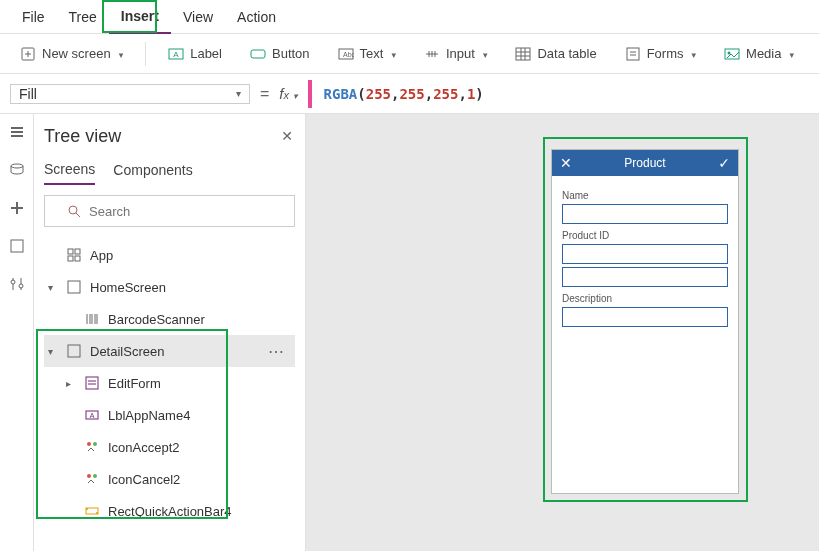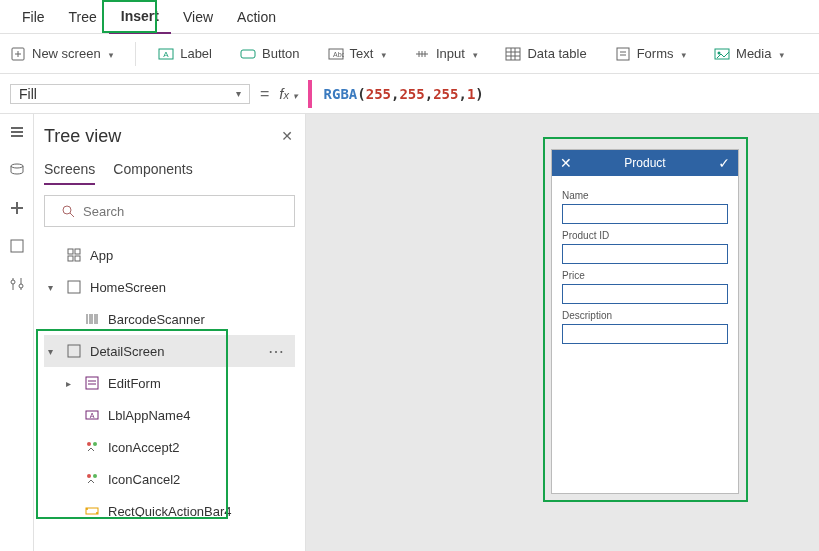--- a/index.html
+++ b/index.html
@@ -5,21 +5,21 @@
 * { box-sizing: border-box; margin: 0; padding: 0; }
 body { font-family: "Segoe UI", Arial, sans-serif; font-size: 13px; color: #333; background: #fff; width: 819px; height: 551px; overflow: hidden; position: relative; }
 
 
 .menubar { display: flex; height: 34px; border-bottom: 1px solid #e1e1e1; align-items: center; padding-left: 10px; gap: 0; }
 .menubar-item { padding: 8px 12px; cursor: pointer; font-size: 14px; color: #333; }
 .menubar-item.active { font-weight: 600; border-bottom: 2px solid #742774; }
 .hl-insert { border: 2px solid #16a34a; position: absolute; left: 102px; top: 0; width: 55px; height: 33px; pointer-events: none; }
 
 
-.ribbon { display: flex; height: 40px; border-bottom: 1px solid #e1e1e1; align-items: center; gap: 8px; font-size: 13px; color: #444; }
+.ribbon { display: flex; height: 40px; border-bottom: 1px solid #e1e1e1; align-items: center; padding-left: 10px; gap: 8px; font-size: 13px; color: #444; }
 .ribbon-item { display: flex; align-items: center; gap: 6px; padding: 4px 10px; cursor: pointer; }
 .ribbon-item .chev::after { content: "▾"; font-size: 9px; color: #666; margin-left: 2px; }
 .ribbon-sep { width: 1px; height: 24px; background: #e1e1e1; margin: 0 4px; }
 .icon-box { width: 16px; height: 16px; display: inline-flex; align-items: center; justify-content: center; }
 
 
 .formulabar { display: flex; height: 40px; border-bottom: 1px solid #e1e1e1; align-items: center; padding: 0 10px; gap: 10px; }
 .prop-select { width: 240px; height: 20px; border: 1px solid #ccc; display: flex; align-items: center; justify-content: space-between; padding: 0 8px; font-size: 14px; }
 .eq { font-size: 16px; color: #666; }
 .fx { font-style: italic; font-size: 15px; color: #555; }
@@ -31,24 +31,24 @@
 .comma { color: #333; }
 
 
 .workarea { display: flex; height: calc(551px - 34px - 40px - 40px); }
 .leftrail { width: 34px; border-right: 1px solid #e1e1e1; display: flex; flex-direction: column; align-items: center; padding-top: 8px; gap: 18px; color: #666; }
 .leftrail-btn { width: 20px; height: 20px; display: flex; align-items: center; justify-content: center; cursor: pointer; font-size: 15px; }
 
 .treepanel { width: 272px; border-right: 1px solid #e1e1e1; padding: 12px 10px 0 10px; position: relative; }
 .tree-title { font-size: 18px; font-weight: 400; color: #333; }
 .tree-close { position: absolute; right: 12px; top: 14px; font-size: 14px; color: #666; cursor: pointer; }
-.tree-tabs { display: flex; gap: 18px; margin-top: 14px; font-size: 14px; }
+.tree-tabs { display: flex; gap: 18px; margin-top: 14px; font-size: 14px; align-items: center; }
 .tree-tab { padding-bottom: 6px; cursor: pointer; color: #444; }
 .tree-tab.active { border-bottom: 2px solid #742774; font-weight: 400; }
-.searchbox { margin-top: 10px; border: 1px solid #ccc; height: 32px; display: flex; align-items: center; padding: 0 16px; gap: 8px; color: #888; }
+.searchbox { margin-top: 10px; border: 1px solid #ccc; height: 32px; display: flex; align-items: center; padding: 0 22px; gap: 8px; color: #888; }
 .searchbox input { border: none; outline: none; flex: 1; font-size: 13px; }
 
 .tree-list { margin-top: 12px; }
 .tree-row { display: flex; align-items: center; gap: 8px; height: 32px; padding-left: 4px; font-size: 13px; color: #333; cursor: pointer; position: relative; }
 .tree-row.indent1 { padding-left: 22px; }
 .tree-row.selected { background: #e8e8e8; }
 .tree-row.selected::after { content: "⋯"; position: absolute; right: 10px; color: #666; font-size: 16px; letter-spacing: 1px; }
 .expander { width: 10px; font-size: 10px; color: #666; }
 .node-icon { width: 16px; height: 16px; }
 
@@ -346,21 +346,20 @@
       <div class="phone-header">
         <span class="xicon">✕</span>
         <span>Product</span>
         <span class="check">✓</span>
       </div>
       <div class="phone-body">
         <div class="field-label">Name</div>
         <div class="field-input"></div>
         <div class="field-label">Product ID</div>
         <div class="field-input"></div>
-        <div class="field-label">Price</div>
         <div class="field-input"></div>
         <div class="field-label">Description</div>
         <div class="field-input"></div>
       </div>
     </div>
     <div class="hl-phone"></div>
   </div>
 </div>
 
 <div class="hl-tree"></div>

